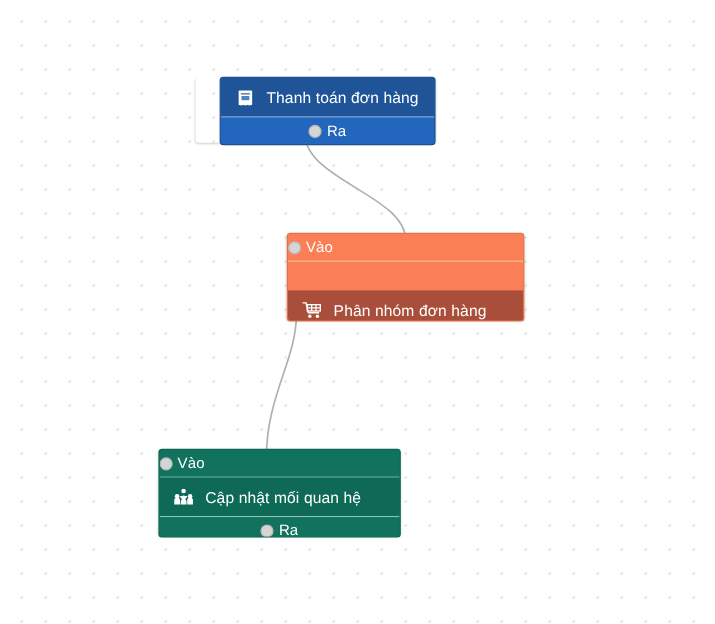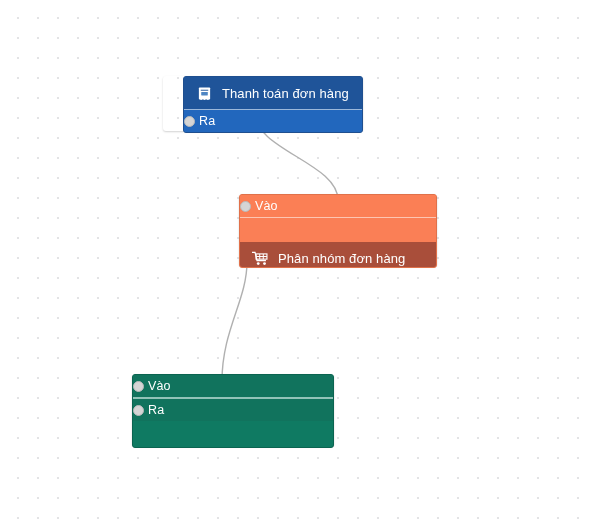--- a/index.html
+++ b/index.html
@@ -51,21 +51,21 @@
     position: relative;
     height: 22px;
     flex: 0 0 22px;
     display: flex;
     align-items: center;
     font-size: 12.5px;
     color: #ffffff;
     letter-spacing: 0.1px;
   }
   .port-bar.top { justify-content: flex-start; }
-  .port-bar.bottom-center { }
+  .port-bar.bottom-center { justify-content: center; }
   .port-bar.bottom-split {
     justify-content: space-between;
     padding: 0 2px;
   }
 
   .port {
     display: inline-flex;
     align-items: center;
     gap: 4px;
   }
@@ -107,21 +107,21 @@
     letter-spacing: 0.1px;
   }
 
   .divider {
     height: 1px;
     background: rgba(255,255,255,0.55);
     flex: 0 0 1px;
   }
 
   
-  #node-payment { left: 163px; top: 76px; width: 200px; height: 55px; padding-left: 20px; }
+  #node-payment { left: 163px; top: 64px; width: 200px; height: 55px; padding-left: 20px; }
   #node-payment .node-inner { background: #2463ad; border: 1px solid #1f4f8f; }
   #node-payment .port-bar { background: #2267bd; }
   #node-payment .node-body { background: #1f5499; }
 
   
   #node-group { left: 239px; top: 194px; width: 198px; height: 72px; }
   #node-group .node-inner { background: #fa7f56; border: 1px solid #e2apple; }
   #node-group .node-inner { border: 1px solid #e0714a; }
   #node-group .port-bar { background: #fb7f55; }
   #node-group .node-body { background: #a94e3a; margin-top: 24px; }
@@ -196,20 +196,35 @@
 
   <div class="node" id="node-relation">
     <div class="node-inner">
       <div class="port-bar top">
         <span class="port">
           <span class="port-dot"></span>
           <span>Vào</span>
         </span>
       </div>
       <div class="divider"></div>
+      <div class="node-body">
+        <span class="node-icon">
+          <svg width="16" height="14" viewBox="0 0 16 14">
+            <circle cx="8" cy="2.2" r="1.9" fill="#ffffff"></circle>
+            <path d="M5.2 6.4 h5.6 v1.3 h-5.6 z" fill="#ffffff"></path>
+            <circle cx="2.6" cy="6.6" r="1.9" fill="#ffffff"></circle>
+            <path d="M0.2 9.6 c0-1.4 1.1-2.1 2.4-2.1 s2.4 0.7 2.4 2.1 v3.9 h-4.8 z" fill="#ffffff"></path>
+            <circle cx="13.4" cy="6.6" r="1.9" fill="#ffffff"></circle>
+            <path d="M11.0 9.6 c0-1.4 1.1-2.1 2.4-2.1 s2.4 0.7 2.4 2.1 v3.9 h-4.8 z" fill="#ffffff"></path>
+            <circle cx="8" cy="7.9" r="1.9" fill="#ffffff"></circle>
+            <path d="M5.6 11.0 c0-1.4 1.1-2.1 2.4-2.1 s2.4 0.7 2.4 2.1 v2.5 h-4.8 z" fill="#ffffff"></path>
+          </svg>
+        </span>
+        <span class="node-title">Cập nhật mối quan hệ</span>
+      </div>
       <div class="divider"></div>
       <div class="port-bar bottom-center">
         <span class="port">
           <span class="port-dot"></span>
           <span>Ra</span>
         </span>
       </div>
     </div>
   </div>
 

